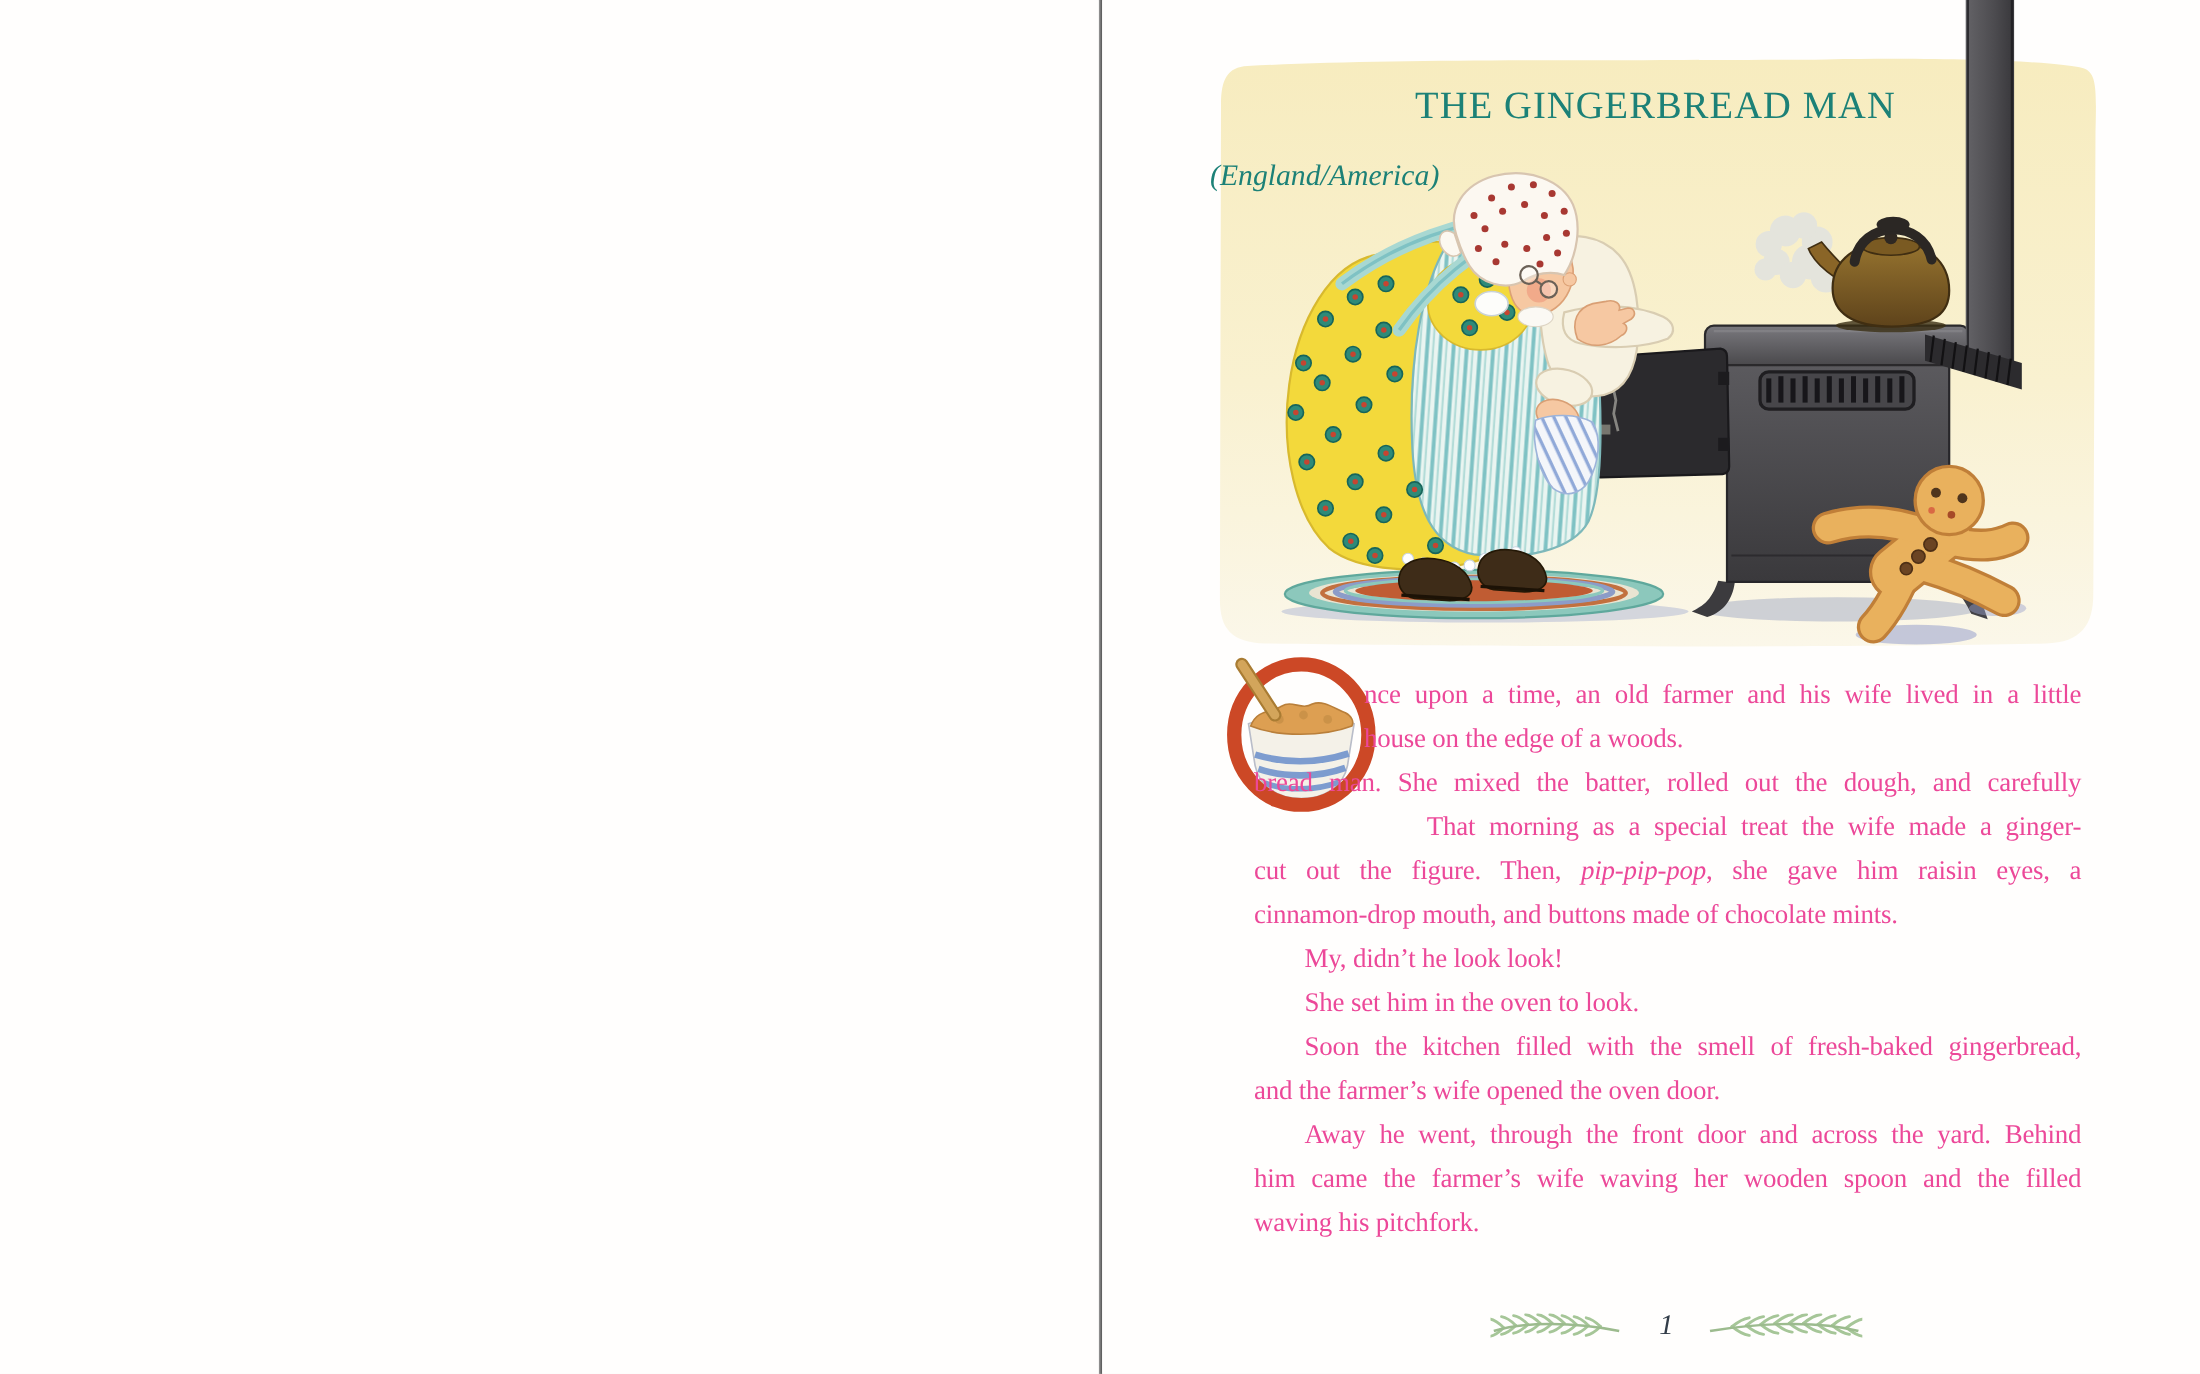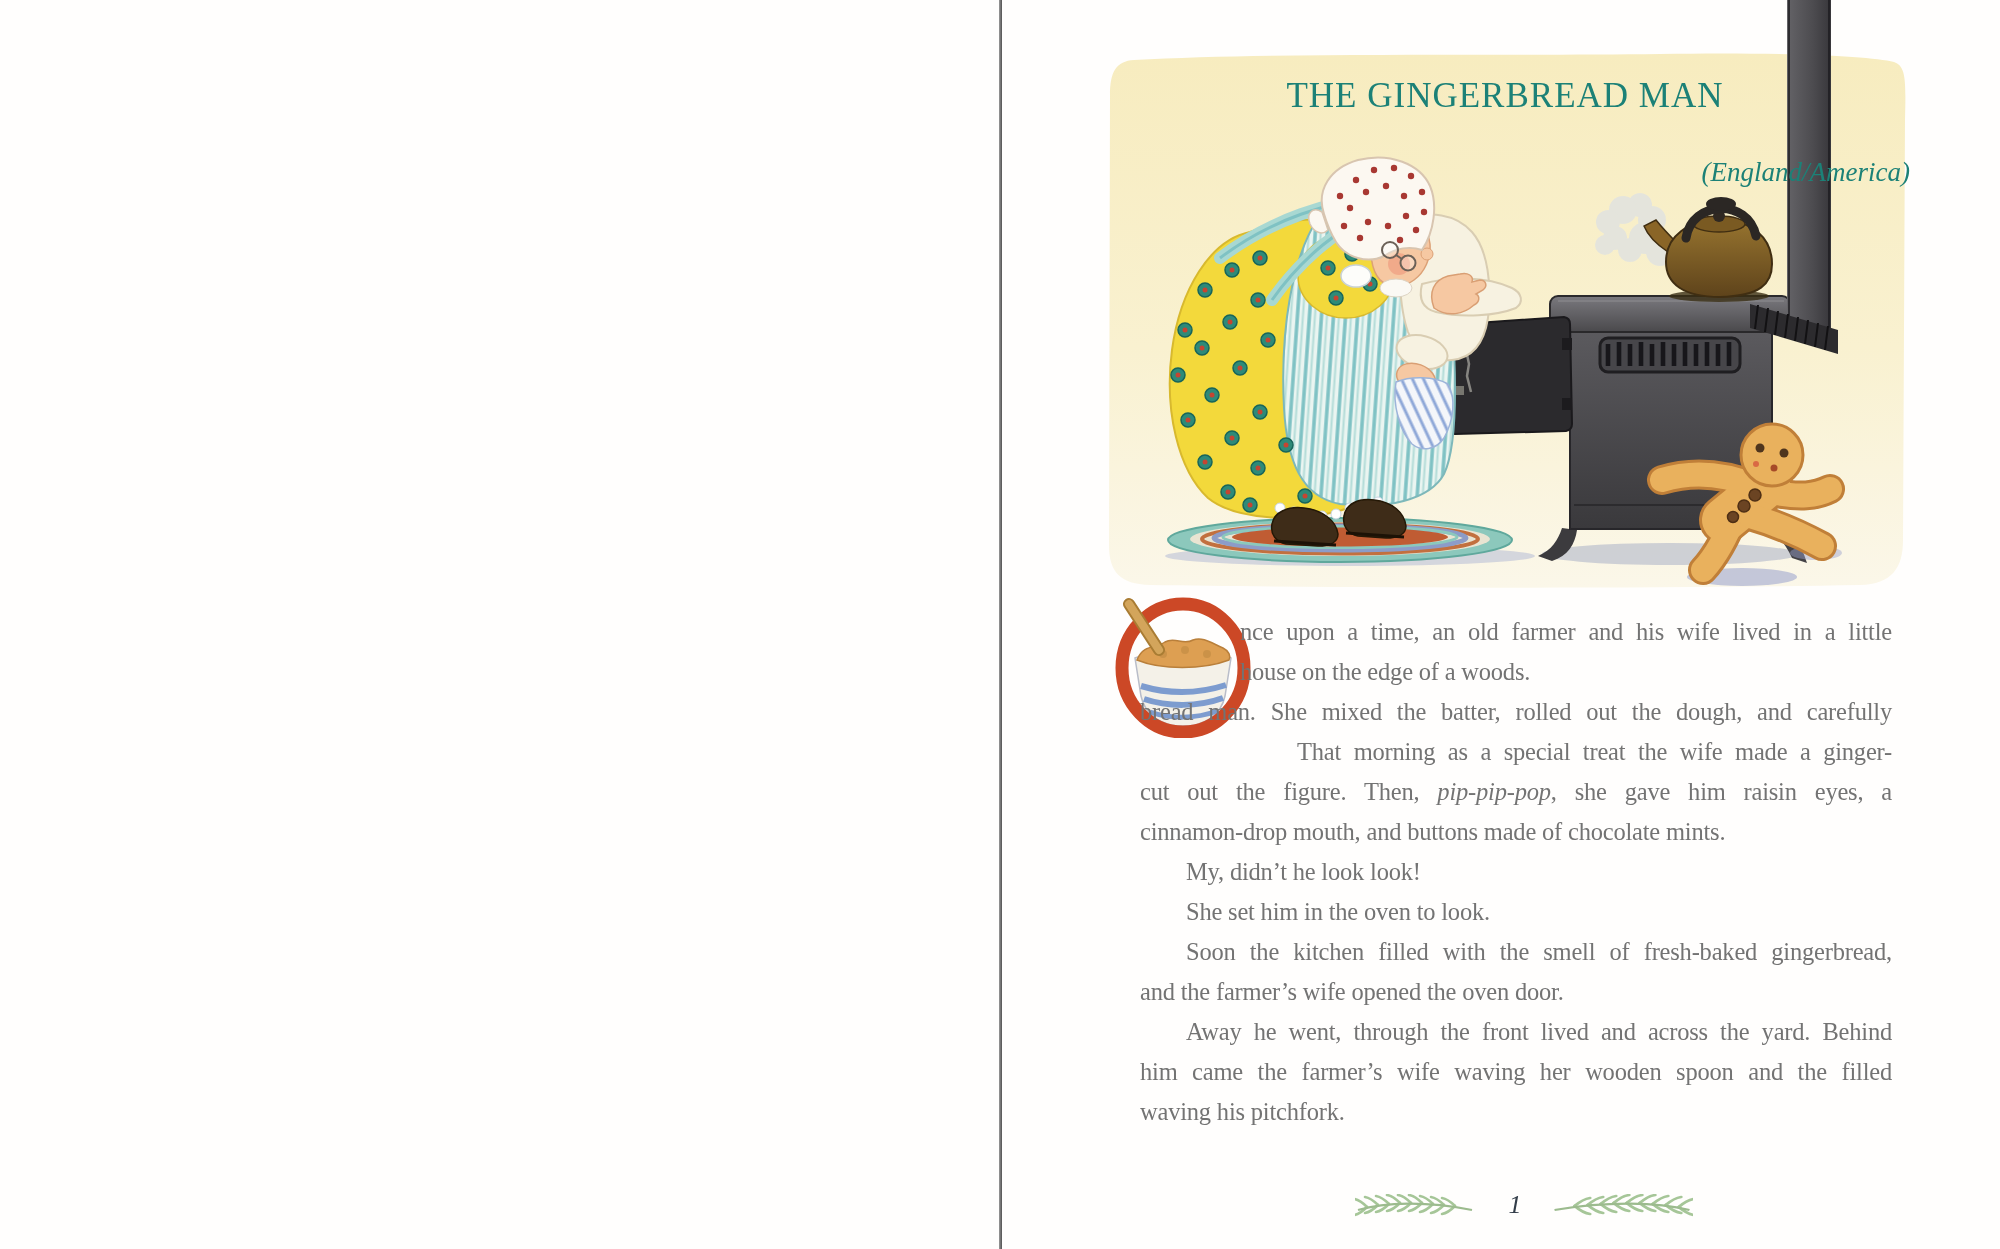--- a/index.html
+++ b/index.html
@@ -8,29 +8,29 @@
   .page{position:absolute;top:0;height:1249px;background:#fffefd;}
   #left-page{left:0;width:999px;border-bottom:1px solid #efefef;}
   #gutter{position:absolute;left:999px;top:0;width:3px;height:1249px;
           background:linear-gradient(to right,#9a9a9a,#515151);}
   #right-page{left:1002px;width:998px;}
 
   
   #ill-svg{position:absolute;left:1100px;top:0;width:810px;height:600px;}
   #ill-title{position:absolute;left:1100px;top:76px;width:810px;text-align:center;
              font-size:35px;letter-spacing:1px;color:#1c8177;}
-  #ill-subtitle{position:absolute;left:1100px;top:157px;width:810px;text-align:right;
+  #ill-subtitle{position:absolute;left:1100px;top:144px;width:810px;text-align:left;
              font-size:27px;font-style:italic;color:#1c8177;}
 
   
   #dropcap-svg{position:absolute;left:1113px;top:596px;width:140px;height:142px;}
 
   
   #story{position:absolute;left:1140px;top:612px;width:752px;}
-  .ln{font-size:24.5px;line-height:40px;letter-spacing:-0.2px;color:#737373;}
+  .ln{font-size:24.5px;line-height:40px;letter-spacing:-0.2px;color:#ec4899;}
   .j{text-align:justify;text-align-last:justify;}
   .dc{padding-left:100px;}
   .dc3{padding-left:157px;}
   .ind{padding-left:46px;}
   .it{font-style:italic;}
 
   
   #footer{position:absolute;left:1355px;top:1188px;width:360px;height:36px;}
   #page-num{position:absolute;left:135px;top:0;width:50px;text-align:center;
             font-size:26px;line-height:34px;font-style:italic;color:#333d49;}
@@ -342,21 +342,21 @@
     <div class="ln dc j">nce upon a time, an old farmer and his wife lived in a little</div>
     <div class="ln dc">house on the edge of a woods.</div>
     <div class="ln j">bread man. She mixed the batter, rolled out the dough, and carefully</div>
     <div class="ln dc3 j">That morning as a special treat the wife made a ginger-</div>
     <div class="ln j"><span>cut out the figure. Then, </span><span class="it">pip-pip-pop</span><span>, she gave him raisin eyes, a</span></div>
     <div class="ln">cinnamon-drop mouth, and buttons made of chocolate mints.</div>
     <div class="ln ind">My, didn’t he look look!</div>
     <div class="ln ind">She set him in the oven to look.</div>
     <div class="ln ind j">Soon the kitchen filled with the smell of fresh-baked gingerbread,</div>
     <div class="ln">and the farmer’s wife opened the oven door.</div>
-    <div class="ln ind j">Away he went, through the front lived and across the yard. Behind</div>
+    <div class="ln ind j">Away he went, through the front door and across the yard. Behind</div>
     <div class="ln j">him came the farmer’s wife waving her wooden spoon and the filled</div>
     <div class="ln">waving his pitchfork.</div>
   </div>
 
   <div id="footer">
     <div class="fl" id="fl-left">
       <svg width="120" height="26" viewBox="0 0 120 26">
         <g stroke="#a6c698" stroke-width="2.6" stroke-linecap="round" fill="none">
           <path d="M12,13 Q5,6 -1,5"></path>
             <path d="M12,13 Q5,20 -1,21"></path>

